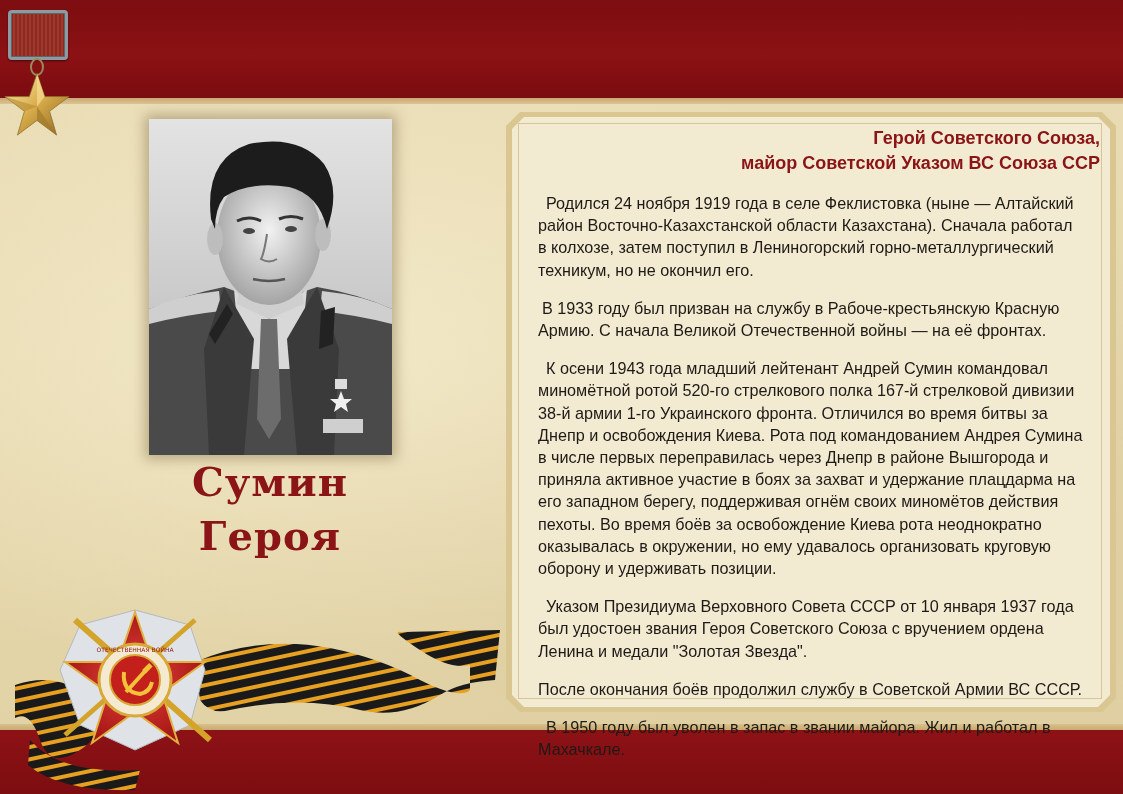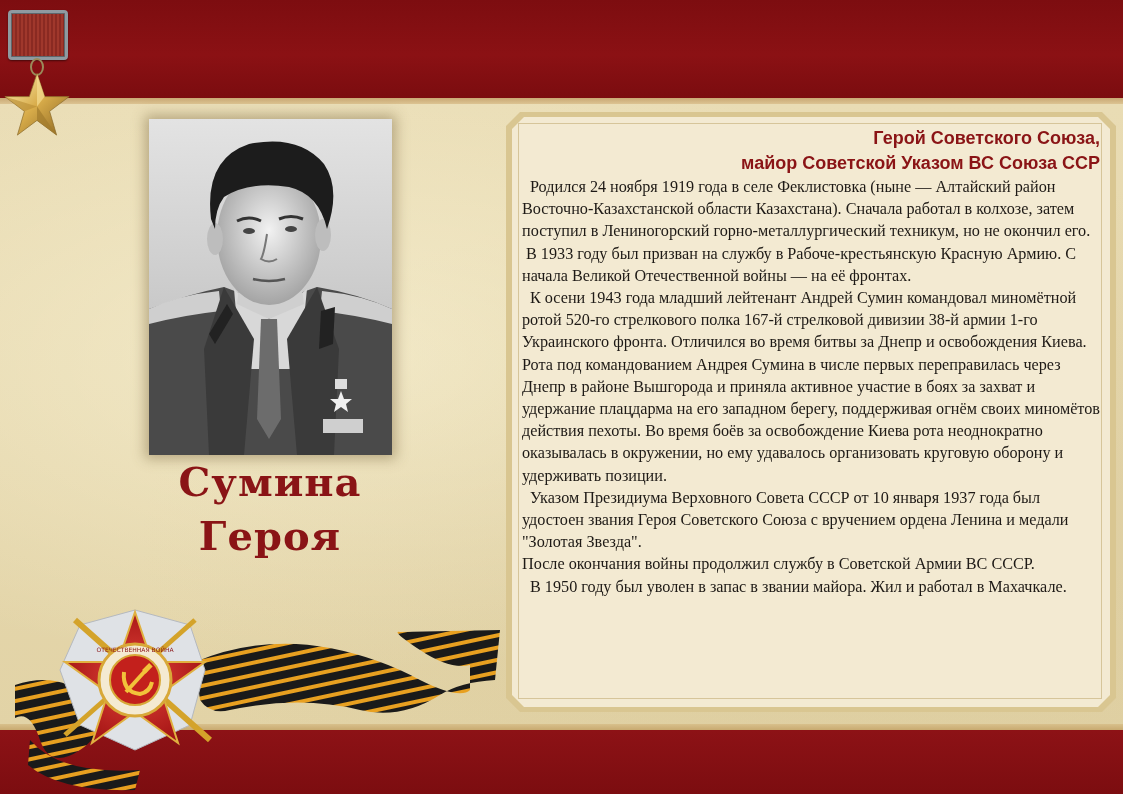--- a/index.html
+++ b/index.html
@@ -83,21 +83,21 @@
   }
   .panel-text {
     position: absolute; left: 522px; top: 126px; width: 578px;
     font-family: "Liberation Sans", sans-serif;
     color: #1e1a16; font-size: 16.2px; line-height: 22.2px;
   }
   .panel-title {
     text-align: right; color: #8a1416; font-weight: bold;
     font-size: 18px; line-height: 25px;
   }
-  .panel-text p { margin: 0; font-family: Liberation Serif, serif; }
+  .panel-text p { margin: 16px; }
   .ind1 { text-indent: 8px; }
   .ind2 { text-indent: 4px; }
 
   
   .decor { position: absolute; left: 0; top: 600px; width: 520px; height: 194px; }
 </style>
 </head>
 <body>
 
 <div class="paper"></div>
@@ -166,35 +166,35 @@
     <path d="M88 102 Q100 96 112 102" stroke="#333" stroke-width="3" fill="none"></path>
     <path d="M130 100 Q142 95 154 100" stroke="#333" stroke-width="3" fill="none"></path>
     <ellipse cx="100" cy="112" rx="6" ry="3" fill="#444"></ellipse>
     <ellipse cx="142" cy="110" rx="6" ry="3" fill="#444"></ellipse>
     <path d="M118 115 Q115 135 112 140 Q120 145 128 140" stroke="#777" stroke-width="2" fill="none"></path>
     <path d="M104 160 Q120 164 136 160" stroke="#555" stroke-width="2.5" fill="none"></path>
   </svg>
 </div>
 
 <div class="name">
-  <div>Сумина</div>
+  <div>Сумин</div>
   <div>Героя</div>
 </div>
 
 <div class="panel-outer"></div>
 <div class="panel"></div>
 <div class="panel-inner-border"></div>
 <div class="panel-text">
   <div class="panel-title">Герой Советского Союза,</div>
   <div class="panel-title">майор Советской Указом ВС Союза ССР</div>
   <p class="ind1">Родился 24 ноября 1919 года в селе Феклистовка (ныне — Алтайский район Восточно-Казахстанской области Казахстана). Сначала работал в колхозе, затем поступил в Лениногорский горно-металлургический техникум, но не окончил его.</p>
   <p class="ind2">В 1933 году был призван на службу в Рабоче-крестьянскую Красную Армию. С начала Великой Отечественной войны — на её фронтах.</p>
   <p class="ind1">К осени 1943 года младший лейтенант Андрей Сумин командовал миномётной ротой 520-го стрелкового полка 167-й стрелковой дивизии 38-й армии 1-го Украинского фронта. Отличился во время битвы за Днепр и освобождения Киева. Рота под командованием Андрея Сумина в числе первых переправилась через Днепр в районе Вышгорода и приняла активное участие в боях за захват и удержание плацдарма на его западном берегу, поддерживая огнём своих миномётов действия пехоты. Во время боёв за освобождение Киева рота неоднократно оказывалась в окружении, но ему удавалось организовать круговую оборону и удерживать позиции.</p>
   <p class="ind1">Указом Президиума Верховного Совета СССР от 10 января 1937 года был удостоен звания Героя Советского Союза с вручением ордена Ленина и медали "Золотая Звезда".</p>
-  <p>После окончания войны продолжил службу в Советской Армии ВС СССР.</p>
+  <p>После окончания боёв продолжил службу в Советской Армии ВС СССР.</p>
   <p class="ind1">В 1950 году был уволен в запас в звании майора. Жил и работал в Махачкале.</p>
 </div>
 
 <svg class="decor" viewBox="0 0 520 194">
   <defs>
     <pattern id="stripes" patternUnits="userSpaceOnUse" width="12" height="12" patternTransform="rotate(-12)">
       <rect width="12" height="12" fill="#e8a020"></rect>
       <rect y="0" width="12" height="4" fill="#1a1a1a"></rect>
       <rect y="8" width="12" height="4" fill="#1a1a1a"></rect>
     </pattern>

